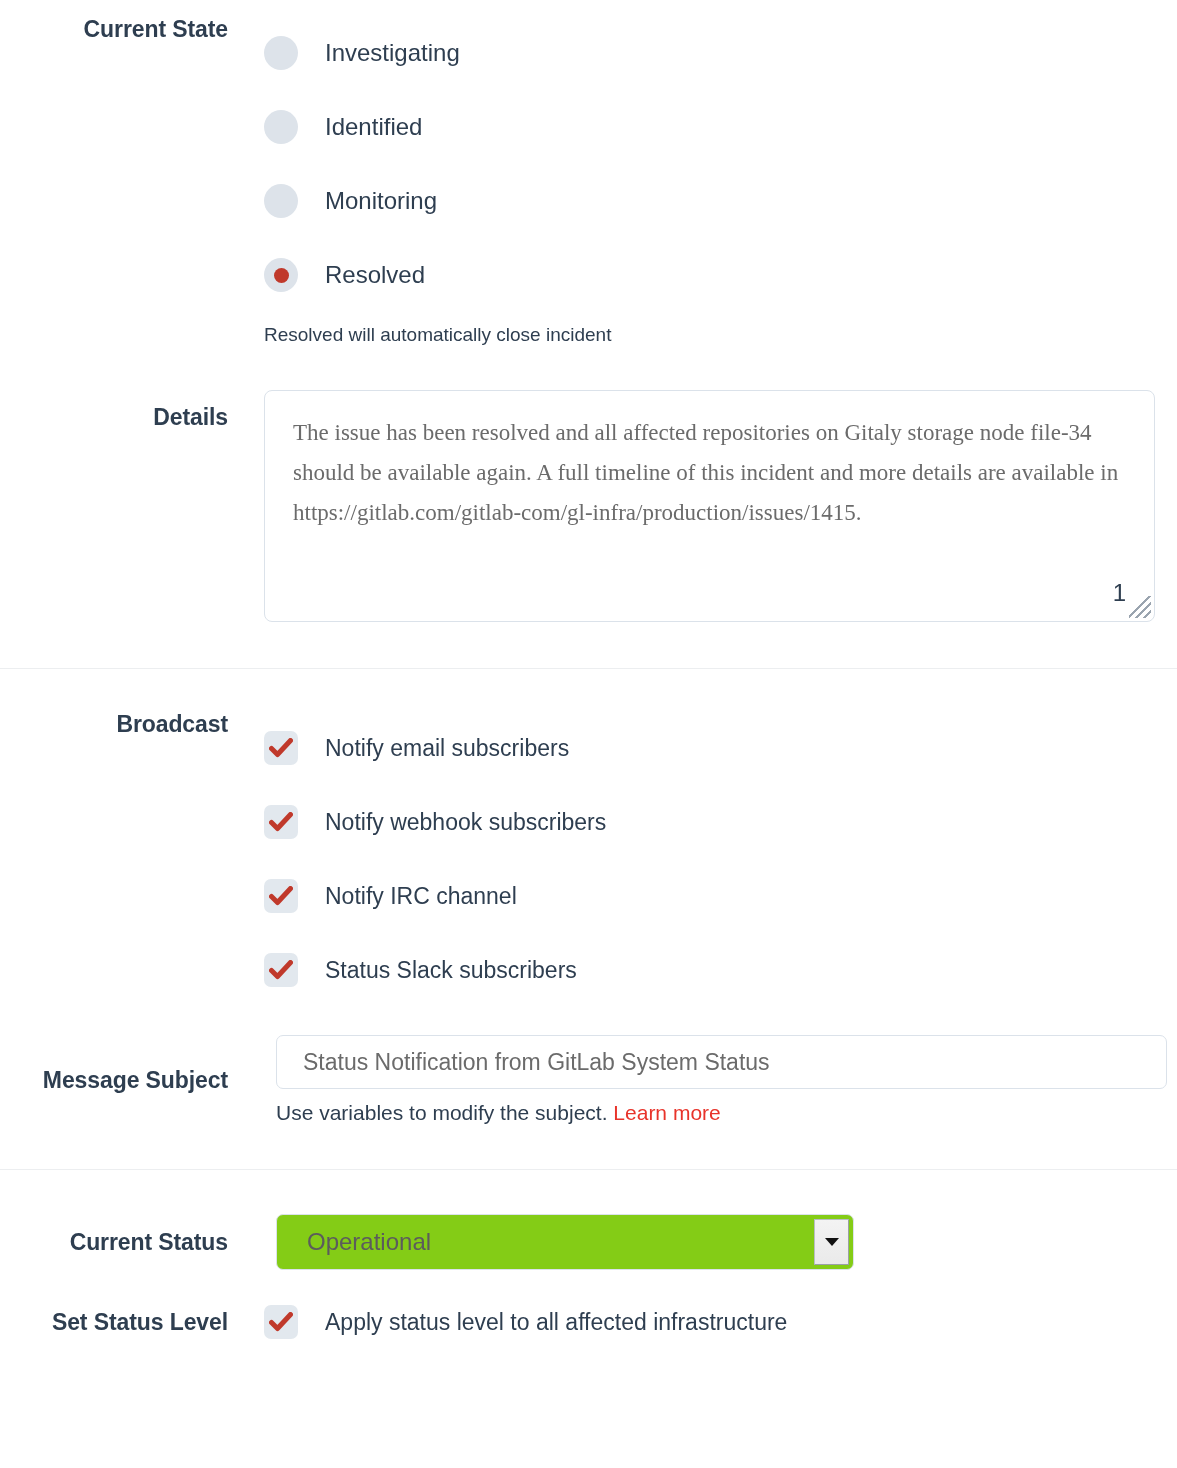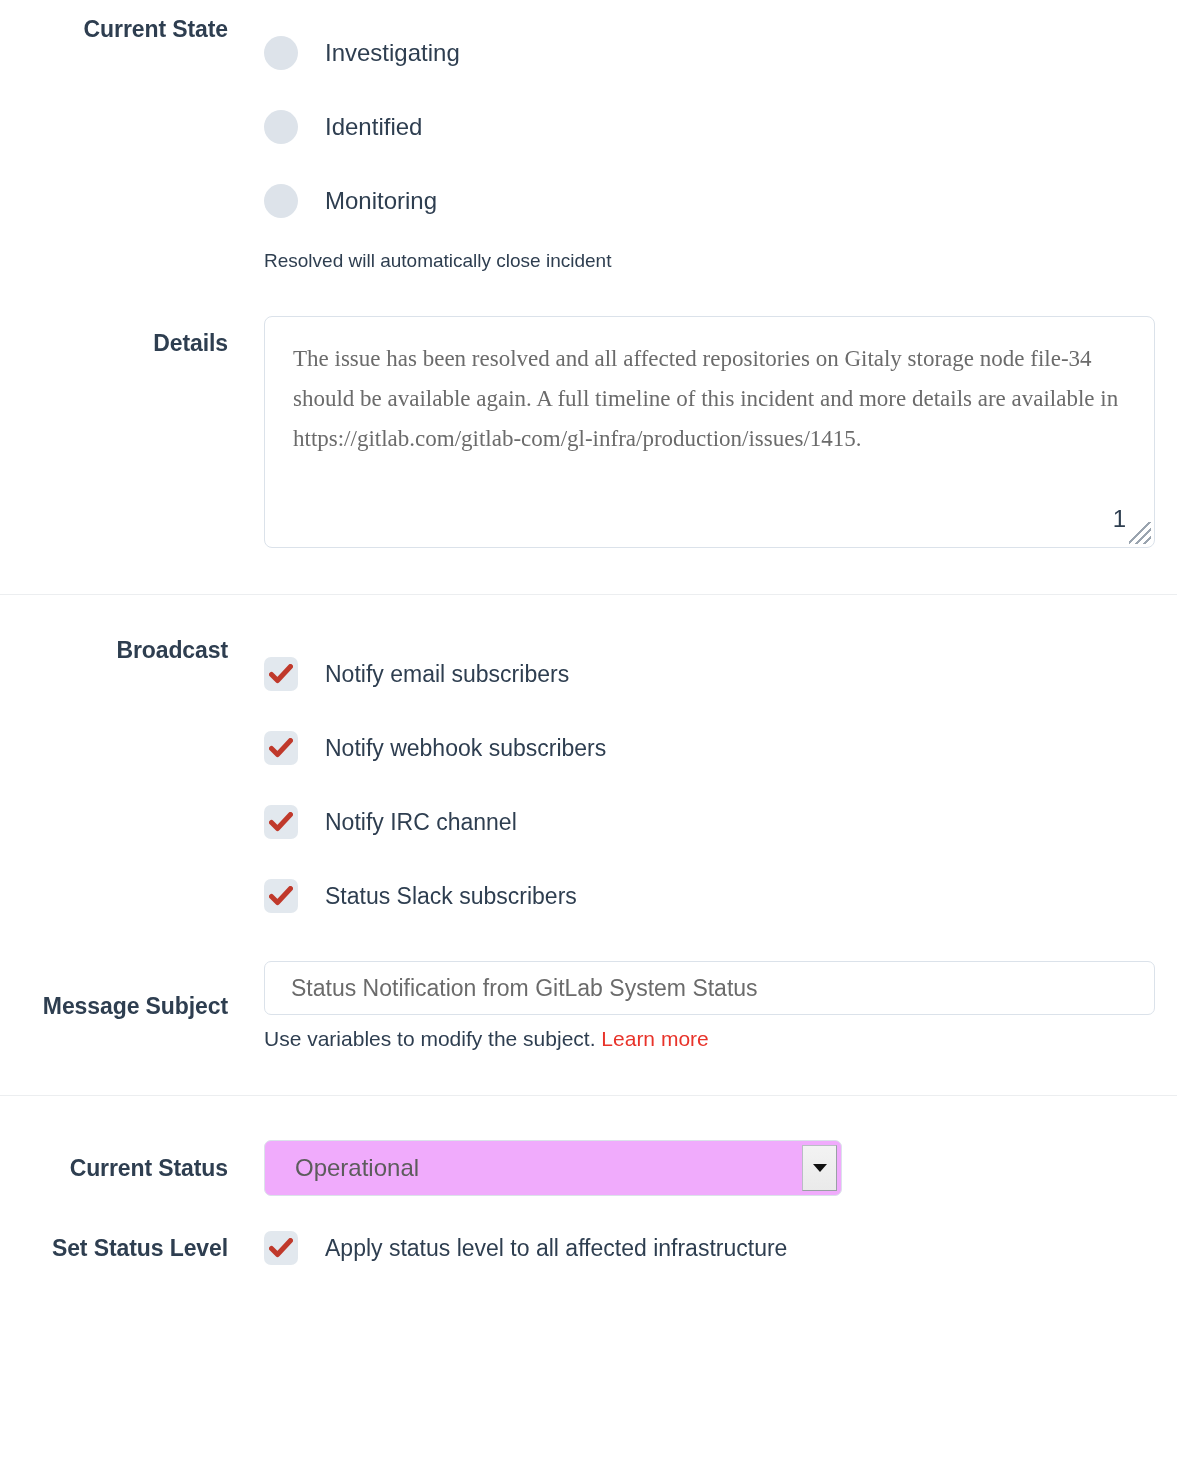--- a/index.html
+++ b/index.html
@@ -184,21 +184,21 @@
     cursor: pointer;
   }
 
   
   .select-wrap {
     position: relative;
     width: 578px;
     height: 56px;
     border: 1px solid #dbe2ea;
     border-radius: 7px;
-    background: #f0abfc;
+    background: #84cc16;
     display: flex;
     align-items: center;
     cursor: pointer;
   }
   .select-value {
     font-size: 24px;
     color: #5c5c5c;
     padding-left: 30px;
   }
   .select-btn {
@@ -220,21 +220,21 @@
     width: 0; height: 0;
     border-left: 7px solid transparent;
     border-right: 7px solid transparent;
     border-top: 8px solid #111111;
   }
 
   
   .section-broadcast { padding-top: 42px; }
   .section-status { padding-top: 44px; }
   .msg-row { margin-top: 28px; }
-  .status-row { align-items: center; }
+  .status-row { align-items: center; gap: 12px; }
   .status-row .label-col { padding-top: 0; }
   .setlevel-row { margin-top: 26px; align-items: center; }
 </style>
 </head>
 <body>
 
 <div class="form">
 
   <div class="row state-block">
     <div class="label-col">Current State</div>
@@ -249,20 +249,26 @@
         <div class="radio-item">
           <span class="radio-mark"></span>
           <span class="radio-label">Identified</span>
         </div>
 
         <div class="radio-item">
           <span class="radio-mark"></span>
           <span class="radio-label">Monitoring</span>
         </div>
 
+        <div class="radio-item">
+          <span class="radio-mark">
+              <span class="dot"></span>
+            </span>
+          <span class="radio-label">Resolved</span>
+        </div>
 
       </div>
       <div class="helper-text">Resolved will automatically close incident</div>
     </div>
   </div>
 
   <div class="row details-row">
     <div class="label-col">Details</div>
     <div class="ctrl-col">
       <div class="textarea-wrap">

